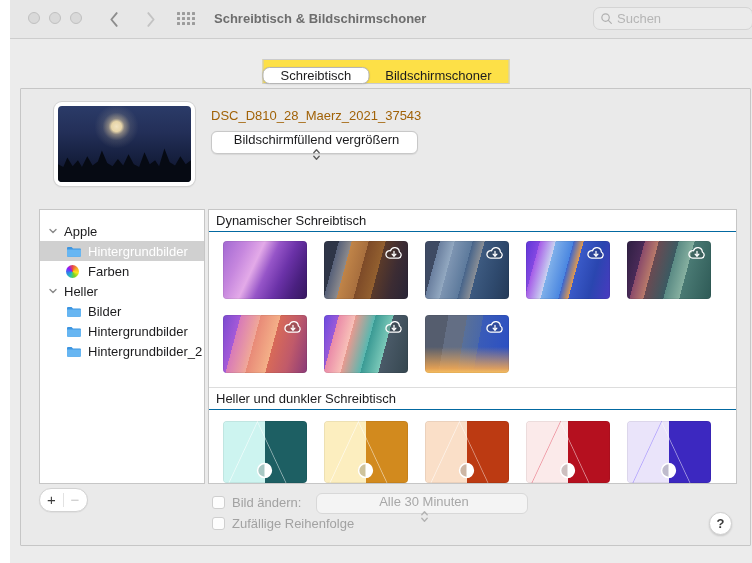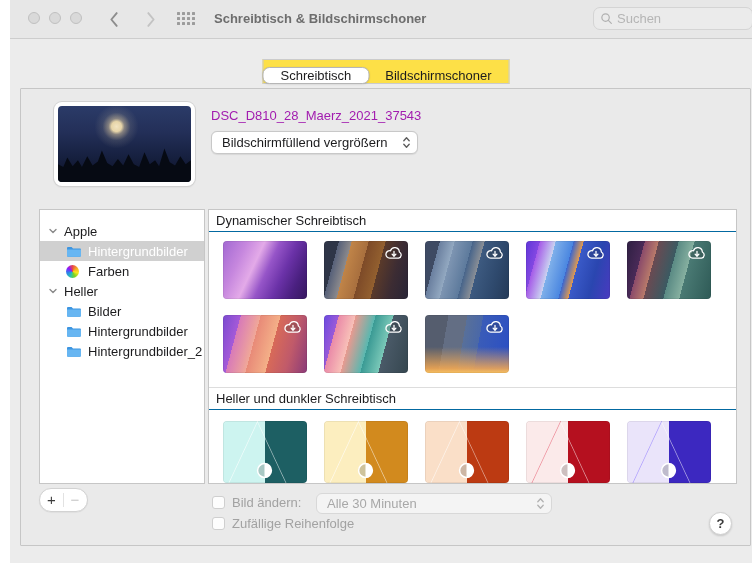--- a/index.html
+++ b/index.html
@@ -35,24 +35,24 @@
 
   
   .well{position:absolute;left:33px;top:13px;width:141px;height:84px;background:#fff;
     border-radius:8px;box-shadow:0 0 0 1px #d2d2d2,0 1px 2px rgba(0,0,0,.12);}
   .well .pic{position:absolute;left:4px;top:4px;right:4px;bottom:4px;border-radius:4px;overflow:hidden;
     background:
       radial-gradient(circle at 44% 27%, #f2e4c2 0px, #e6d4a8 5px, rgba(214,196,158,.55) 8px, rgba(170,165,150,.18) 14px, transparent 22px),
       linear-gradient(180deg,#2b3b68 0%,#232f58 35%,#172141 65%,#0c1124 100%);}
   .well .trees{position:absolute;left:0;right:0;bottom:0;height:52%;background:#060a13;
     clip-path:polygon(0% 100%,0% 55%,4% 62%,7% 38%,11% 60%,15% 45%,18% 62%,22% 35%,26% 58%,30% 48%,33% 20%,37% 52%,41% 60%,45% 42%,49% 58%,53% 30%,57% 55%,61% 62%,65% 25%,69% 55%,73% 45%,76% 60%,80% 15%,84% 50%,88% 58%,92% 35%,96% 55%,100% 45%,100% 100%);}
-  .fname{position:absolute;left:190px;top:19px;color:#a21caf;}
+  .fname{position:absolute;left:190px;top:19px;color:#a16207;}
   .popup{position:absolute;left:190px;top:42px;width:207px;height:23px;box-sizing:border-box;
     background:#ffffff;border:1px solid #c8c8c8;border-radius:6px;display:flex;align-items:center;
-    padding:0 6px 0 10px;justify-content:space-between;color:#1c1c1e;box-shadow:0 0.5px 1px rgba(0,0,0,.08);}
+    padding:0 6px 0 10px;justify-content:space-between;color:#1c1c1e;box-shadow:0 0.5px 1px rgba(0,0,0,.08);flex-direction:column;}
   .popup .chev{color:#5c5c5c;display:flex;}
 
   
   .sidebar{position:absolute;left:18px;top:120px;width:166px;height:275px;box-sizing:border-box;
     background:#ffffff;border:1px solid #c6c6c6;padding-top:11px;overflow:hidden;}
   .sb-row{height:20px;display:flex;align-items:center;gap:6px;padding-left:26px;color:#1c1c1e;white-space:nowrap;}
   .sb-row.group{padding-left:8px;}
   .sb-row.selected{background:var(--sel,#d0d0d0);color:#ffffff;}
   .sb-ico{width:16px;height:14px;display:flex;align-items:center;flex:0 0 auto;}
   .colorwheel{width:13px;height:13px;border-radius:50%;
@@ -75,21 +75,21 @@
 
   
   .addremove{position:absolute;left:18px;top:399px;width:47px;height:22px;background:#fff;
     border:1px solid #d2d2d2;border-radius:12px;display:flex;align-items:center;box-shadow:0 0.5px 1px rgba(0,0,0,.08);}
   .addremove .plus{width:23px;text-align:center;font-size:15px;color:#3c3c3c;line-height:20px;}
   .addremove .sep{width:1px;height:14px;background:#e2e2e2;}
   .addremove .minus{width:22px;text-align:center;font-size:15px;color:#c6c6c6;line-height:20px;}
   .checkbox{position:absolute;width:13px;height:13px;box-sizing:border-box;background:#fdfdfd;
     border:1px solid #cfcfcf;border-radius:3px;}
   .cb-label{position:absolute;color:#a2a2a2;}
-  .popup.disabled{left:295px;top:404px;width:236px;height:21px;background:#f4f4f4;
+  .popup.disabled{left:295px;top:404px;width:212px;height:21px;background:#f4f4f4;
     border-color:#d8d8d8;color:#a8a8a8;box-shadow:none;}
   .popup.disabled .chev{color:#b2b2b2;}
   .helpbtn{position:absolute;left:688px;top:423px;width:23px;height:23px;border-radius:50%;
     background:#fff;border:1px solid #d0d0d0;box-sizing:border-box;box-shadow:0 1px 2px rgba(0,0,0,.14);
     display:flex;align-items:center;justify-content:center;font-weight:bold;color:#3a3a3a;font-size:13px;}
 </style>
 </head>
 <body>
 
 <div class="window">

